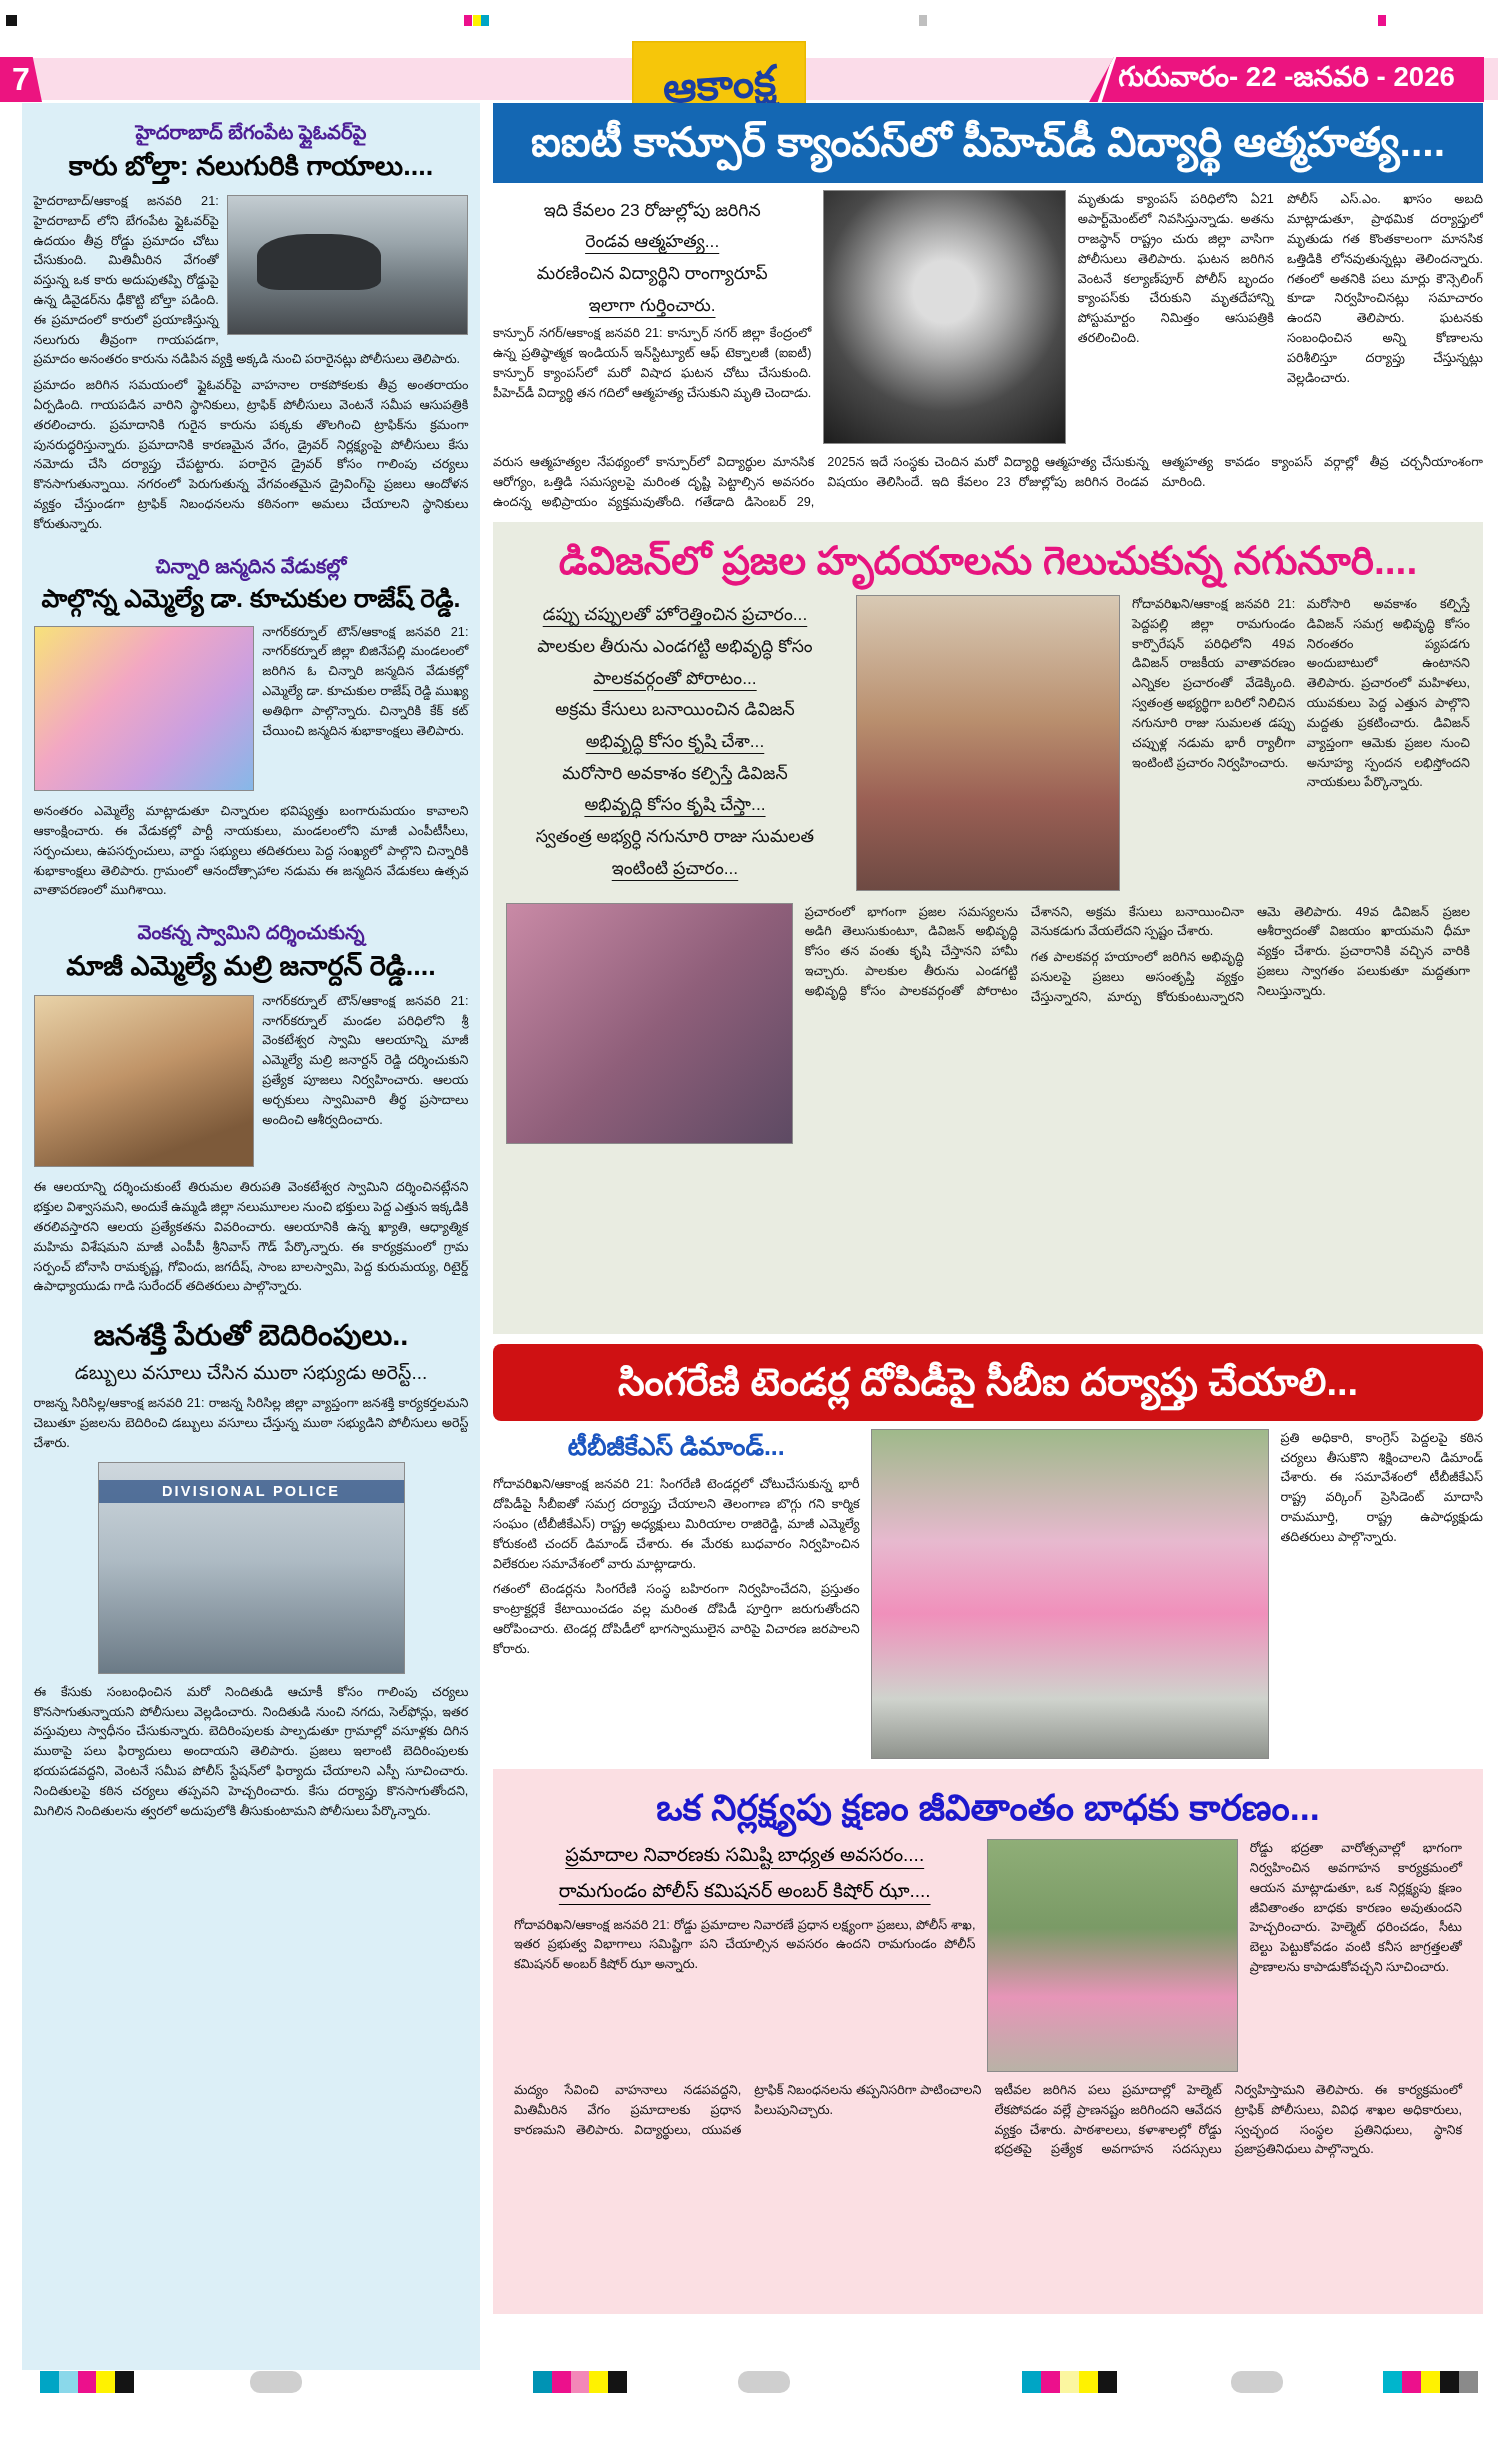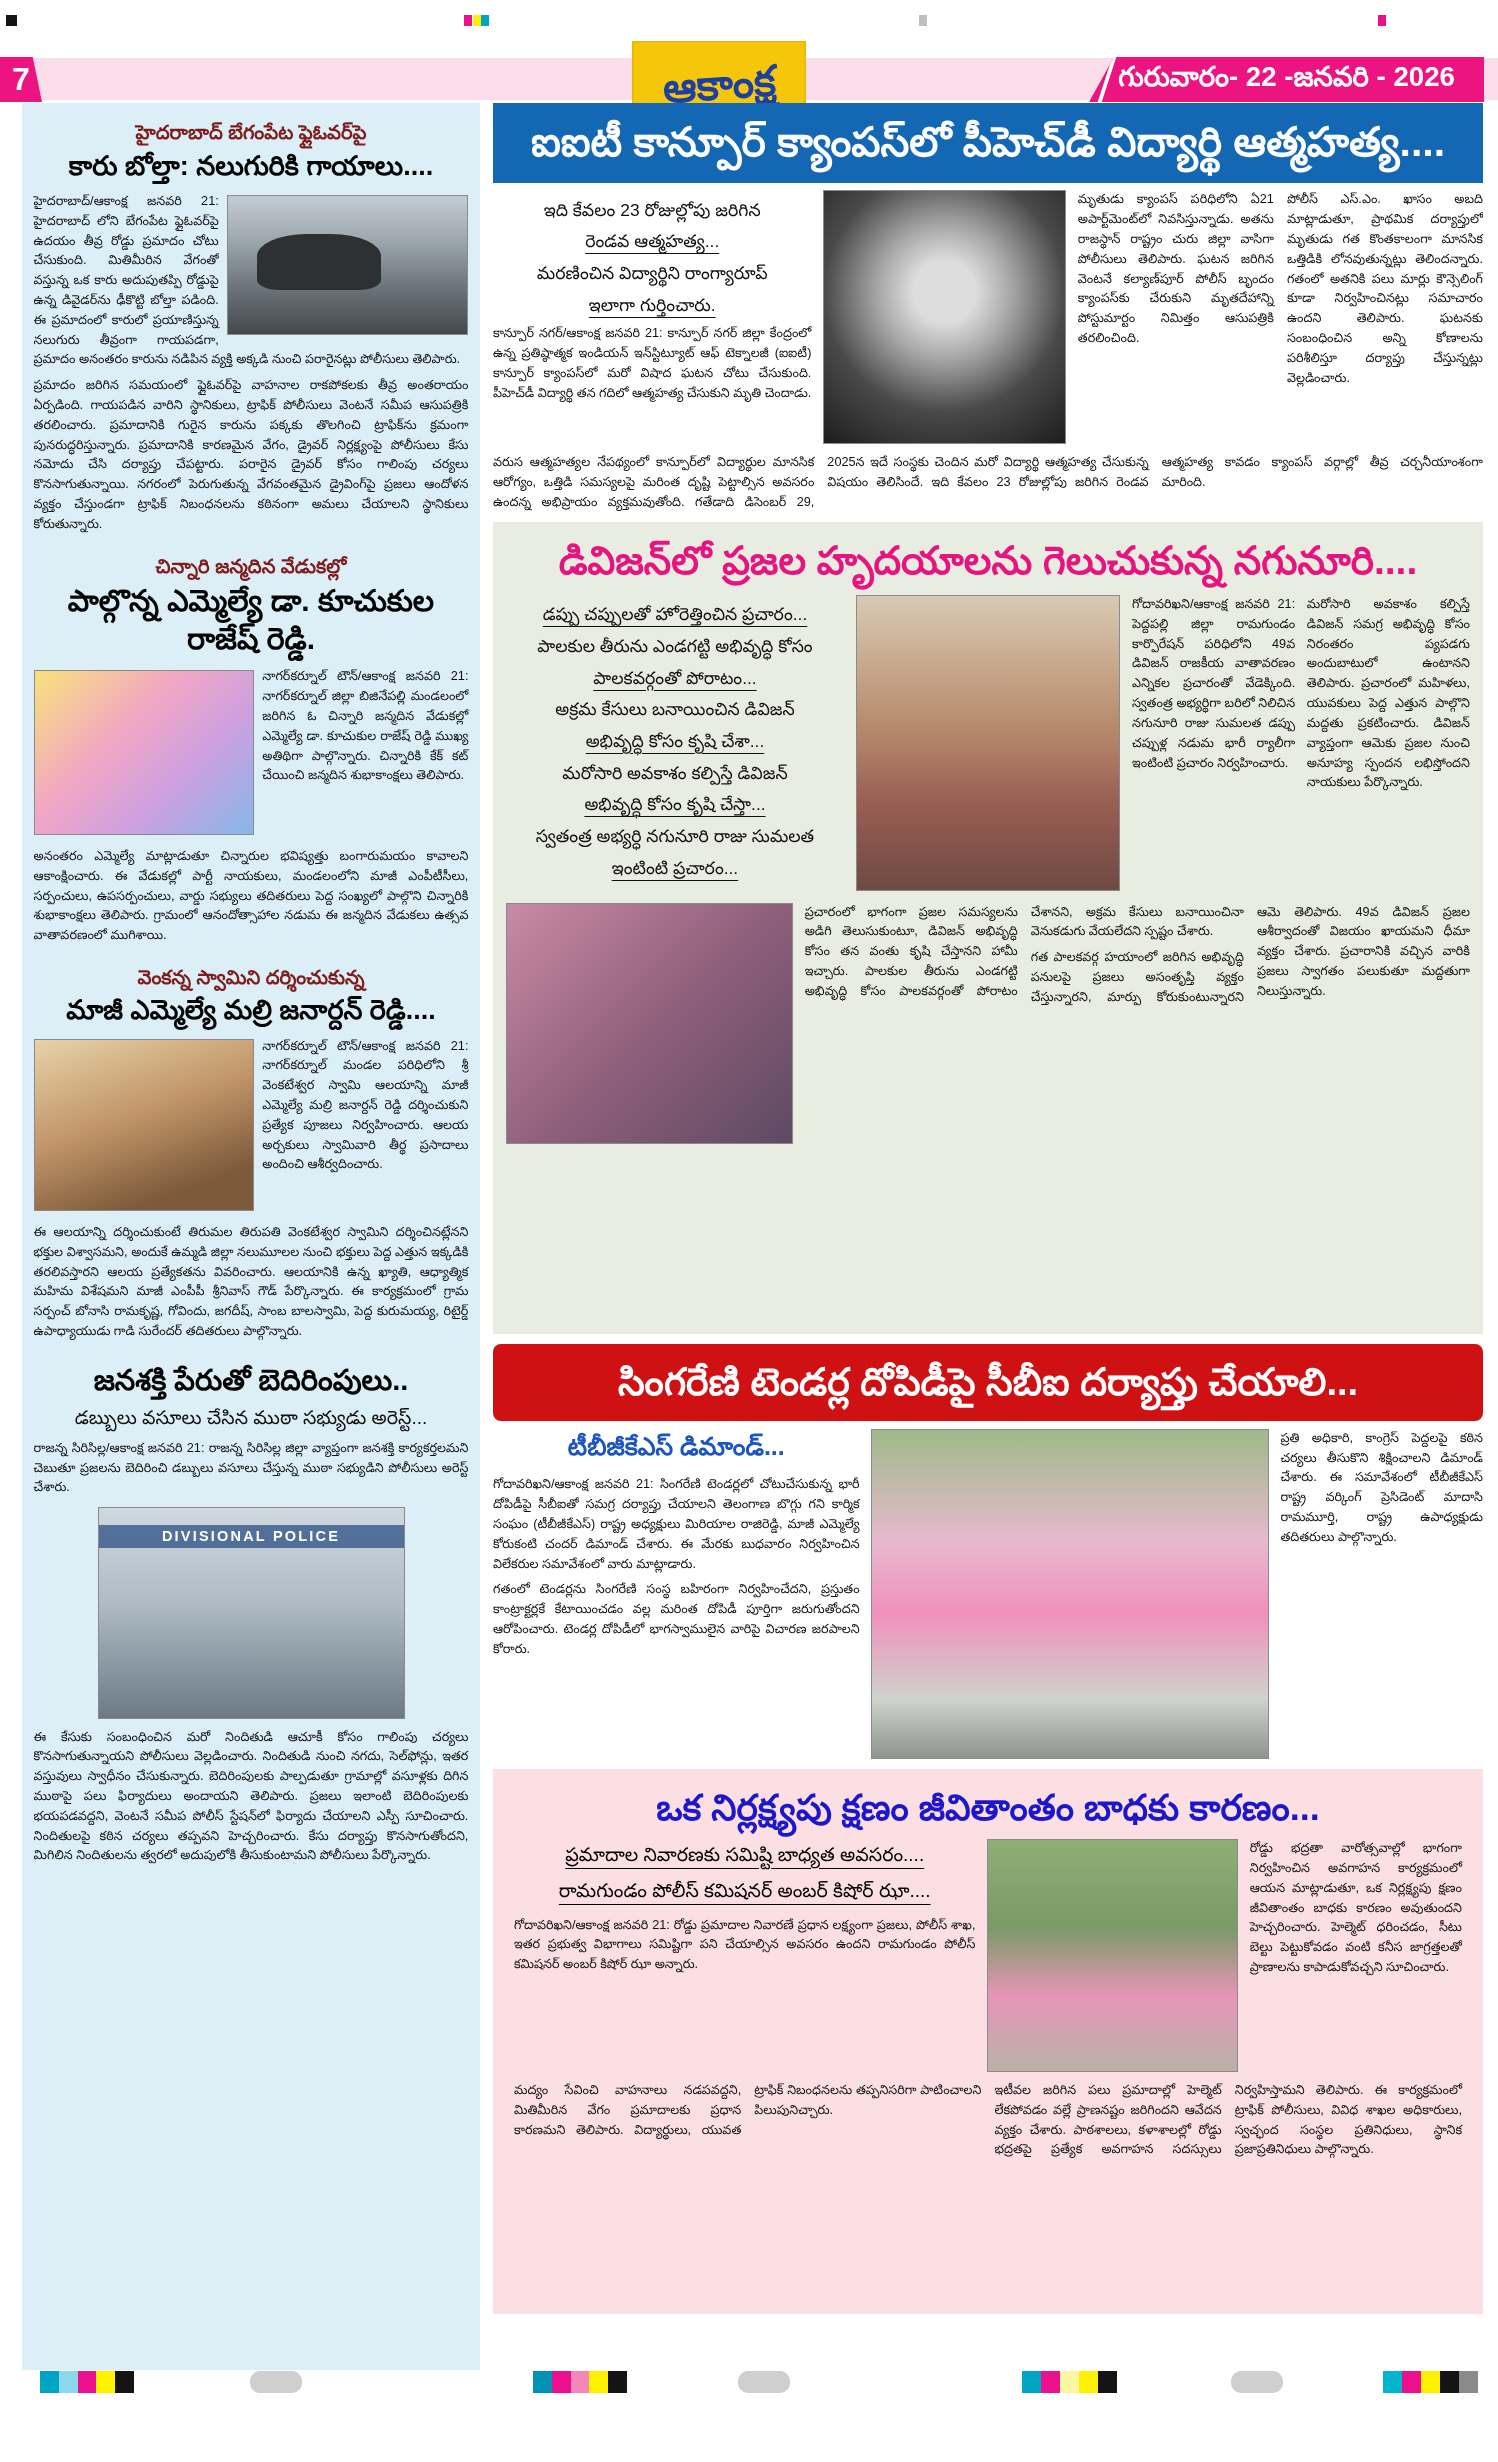--- a/index.html
+++ b/index.html
@@ -21,24 +21,24 @@
   .datebanner:before{content:"";position:absolute;left:16px;top:0;width:4.4px;height:100%;background:#ffffff;transform:skewX(-18deg);}
 
   
   .mark{position:absolute;}
 
   
   .left-panel{position:absolute;left:22px;top:103px;width:458px;height:2267px;background:#dceff7;
     padding:8.7px 11.6px;box-sizing:border-box;overflow:hidden;}
   .right-region{position:absolute;left:493px;top:103px;width:990px;height:2267px;overflow:hidden;}
 
-  .kicker{text-align:center;font-size:19.6px;font-weight:bold;color:#7f1d1d;margin:8.7px 0 2.9px;line-height:1.3;}
+  .kicker{text-align:center;font-size:19.6px;font-weight:bold;color:#4c1d95;margin:8.7px 0 2.9px;line-height:1.3;}
   .hl{text-align:center;font-weight:800;color:#050505;line-height:1.28;margin:2.9px 0 8.7px;}
   .hl-37{font-size:27px;}
-  .hl-34{font-size:30px;text-align:center;}
+  .hl-34{font-size:25px;text-align:center;}
   .hl-40{font-size:29px;}
   .sub{text-align:center;font-size:17.4px;color:#101010;margin:7.3px 13px;line-height:1.4;}
   .sub.u{text-decoration:underline;text-underline-offset:5.8px;}
   .body{font-size:12.7px;line-height:1.56;text-align:justify;color:#101010;}
 
   .photo{position:relative;overflow:hidden;border:0.7px solid #8a8a8a;}
   .fr{float:right;margin:2.9px 0 5.8px 8.7px;}
   .fl{float:left;margin:2.9px 8.7px 5.8px 0;}
   .clr{clear:both;}
 

